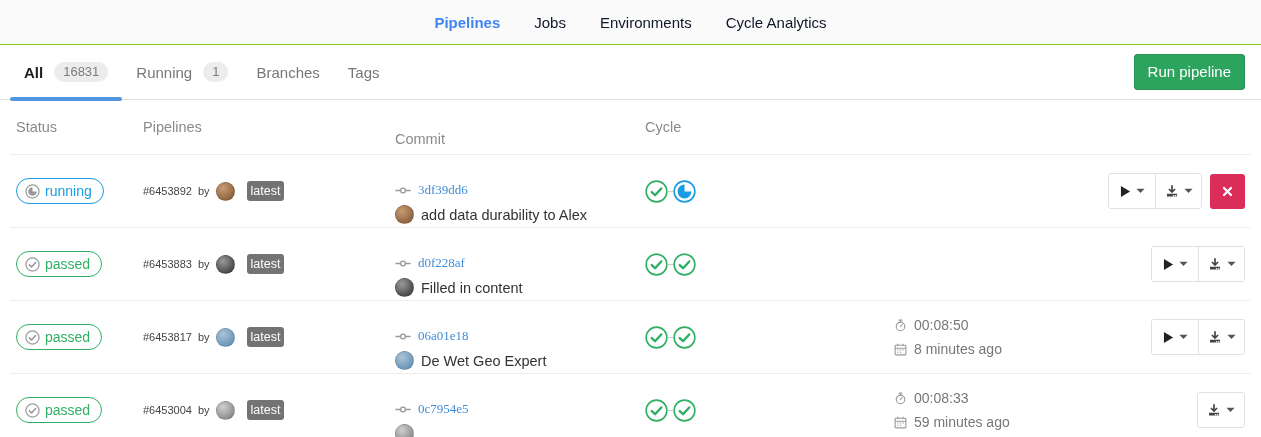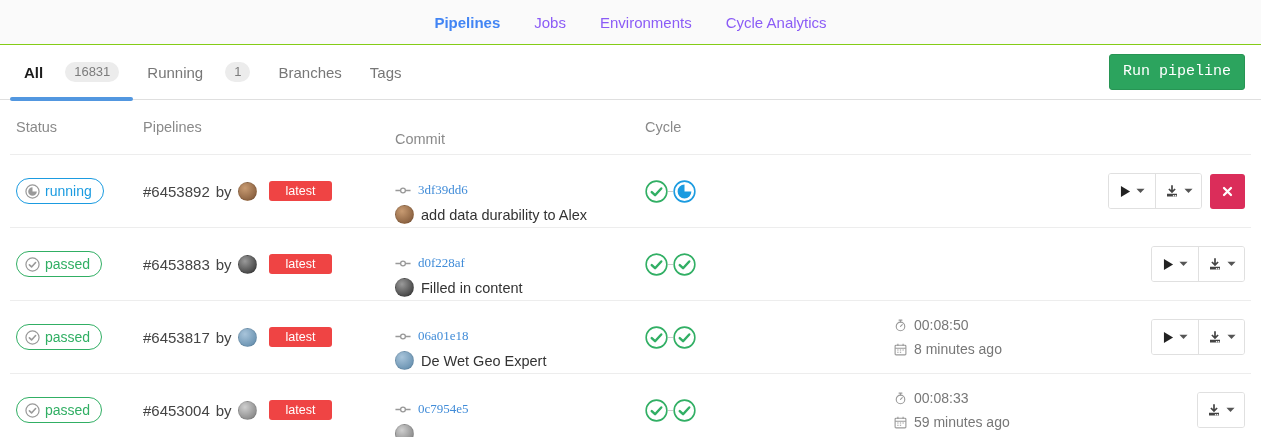--- a/index.html
+++ b/index.html
@@ -6,48 +6,48 @@
   body {
     margin: 0;
     width: 1261px;
     height: 437px;
     overflow: hidden;
     background: #fff;
     color: #333;
     font-family: "Liberation Sans", sans-serif;
   }
   a { text-decoration: none; color: inherit; cursor: pointer; }
-  button { font-family: Liberation Mono, monospace; cursor: pointer; }
+  button { font-family: Liberation Sans, sans-serif; cursor: pointer; }
 
   
   .top-nav {
     height: 45px;
     background: #fafafa;
     border-bottom: 1px solid #84cc16;
     display: flex;
     justify-content: center;
     align-items: center;
     gap: 34px;
   }
-  .nav-tab { font-size: 15px; color: #8b5cf6; }
+  .nav-tab { font-size: 15px; color: #0f172a; }
   .nav-tab.active { color: #4285f4; font-weight: bold; }
 
   
   .toolbar {
     height: 55px;
     display: flex;
     align-items: stretch;
     border-bottom: 1px solid #dfdfdf;
     padding: 0 16px 0 10px;
   }
   .filter-tabs { display: flex; }
   .filter-tab {
     display: flex;
     align-items: center;
-    gap: 22px;
+    gap: 11px;
     padding: 0 14px;
     font-size: 15px;
     color: #777;
     position: relative;
   }
   .filter-tab.active { color: #1c1c1c; font-weight: bold; }
   .filter-tab.active::after {
     content: "";
     position: absolute;
     left: 0; right: 0; bottom: -2px;
@@ -115,34 +115,34 @@
     border-radius: 14px;
     padding: 4px 11px 4px 8px;
     font-size: 14px;
     background: #fff;
   }
   .status-badge.running { color: #1b9be0; border-color: #1b9be0; }
   .status-badge.passed  { color: #31af64; border-color: #31af64; }
 
   
   .col-pipeline { display: flex; align-items: center; gap: 6px; }
-  .pipeline-id, .by-text { font-size: 15px; color: #444; }
+  .pipeline-id, .by-text { font-size: 11px; color: #444; }
   .avatar {
     width: 19px; height: 19px;
     border-radius: 50%;
     display: inline-block;
     border: 1px solid rgba(0,0,0,.08);
     flex: 0 0 auto;
   }
   .tag-badge {
-    background: #ef4444;
+    background: #737373;
     color: #fff;
     font-size: 12.5px;
     border-radius: 3px;
-    padding: 3px 17px;
+    padding: 3px 4px;
     margin-left: 6px;
   }
 
   
   .commit-line { display: flex; align-items: center; gap: 7px; }
   .commit-line + .commit-line { margin-top: 7px; }
   .commit-sha {
     font-family: Liberation Serif, serif;
     font-size: 13px;
     color: #418cd8;

